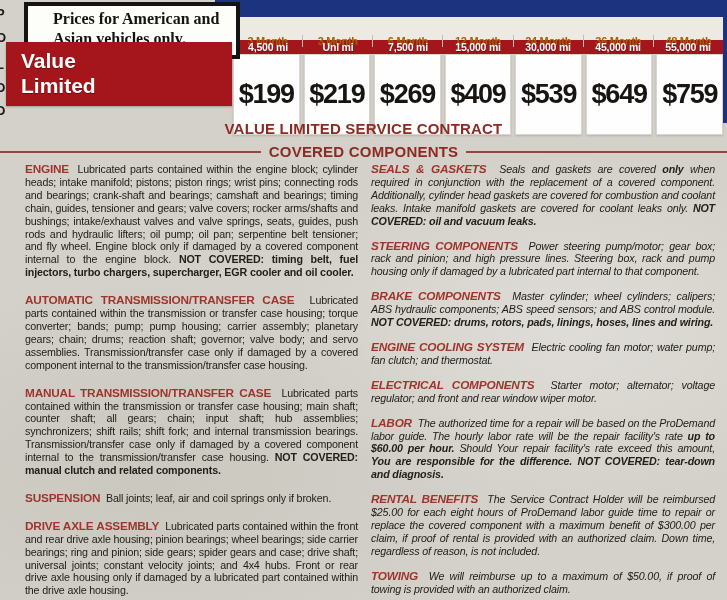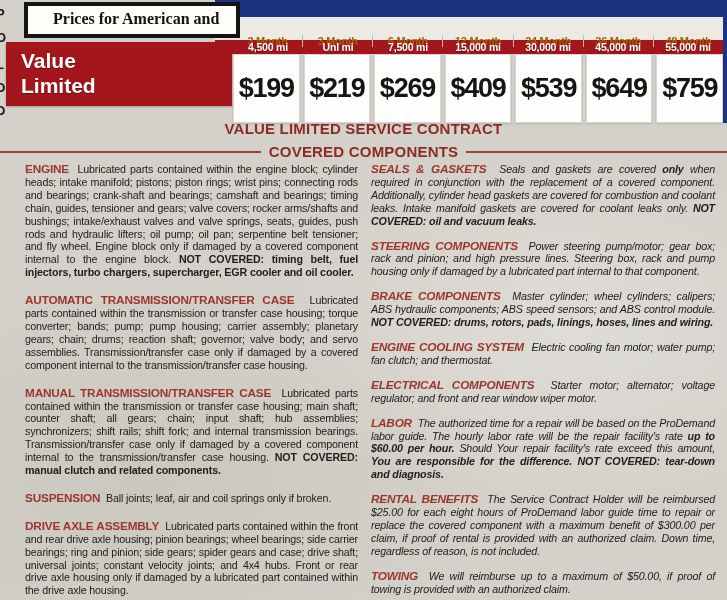--- a/index.html
+++ b/index.html
@@ -11,21 +11,21 @@
       #d4d1ca;
   }
   
   .table-wrap{position:absolute;left:215px;top:0;right:0;height:123px;border-right:4px solid var(--navy);}
   .navy-bar{height:17px;background:var(--navy);}
   .terms-row{height:23px;background:#eceae3;display:flex;align-items:center;padding-left:18px;}
   .term-cell{flex:1;text-align:center;font-weight:bold;font-size:11px;color:#a16207;letter-spacing:-0.3px;border-left:1px solid #bfbdb5;margin-top:25px;}
   .term-cell:first-child{border-left:none;}
   .mileage-row{height:14px;background:var(--red);display:flex;align-items:center;padding-left:18px;}
   .mileage-cell{flex:1;text-align:center;font-weight:bold;font-size:10.5px;color:#fff;letter-spacing:-0.2px;text-shadow:0 1px 1px rgba(0,0,0,.35);}
-  .price-row{height:69px;display:flex;gap:4px;padding-left:18px;background:transparent;}
+  .price-row{height:81px;display:flex;gap:4px;padding-left:18px;background:transparent;}
   .price-cell{flex:1;background:#fefefe;border:1px solid #d8d6cf;box-shadow:0 1px 2px rgba(0,0,0,.15);
     display:flex;align-items:center;justify-content:center;font-weight:bold;font-size:27px;letter-spacing:-1.2px;color:#171412;}
   
   .notice{position:absolute;left:24px;top:2px;width:176px;background:#fdfdfa;border:4px solid #141414;
     padding:3px 7px 5px 25px;font-family:"Liberation Serif", serif;font-weight:bold;font-size:16px;line-height:1.28;color:#131312;}
   
   .plan-banner{position:absolute;left:6px;top:42px;width:226px;height:64px;background:var(--red);color:#fff;
     padding:6px 0 0 15px;box-sizing:border-box;box-shadow:0 1px 2px rgba(0,0,0,.25);}
   .plan-name{font-weight:bold;font-size:21px;line-height:25px;text-shadow:0 1px 1px rgba(0,0,0,.35);}
   .plan-sub{font-weight:bold;font-size:14.5px;margin-top:7px;text-shadow:0 1px 1px rgba(0,0,0,.35);}
@@ -86,20 +86,21 @@
         <div class="price-cell">$269</div>
         <div class="price-cell">$409</div>
         <div class="price-cell">$539</div>
         <div class="price-cell">$649</div>
         <div class="price-cell">$759</div>
       </div>
   </div>
 
   <div class="notice">
     <div>Prices for American and</div>
+    <div>Asian vehicles only.</div>
   </div>
 
   <div class="plan-banner">
     <div class="plan-name">
       <div>Value</div>
       <div>Limited</div>
     </div>
   </div>
 
   <div class="title1">VALUE LIMITED SERVICE CONTRACT</div>

